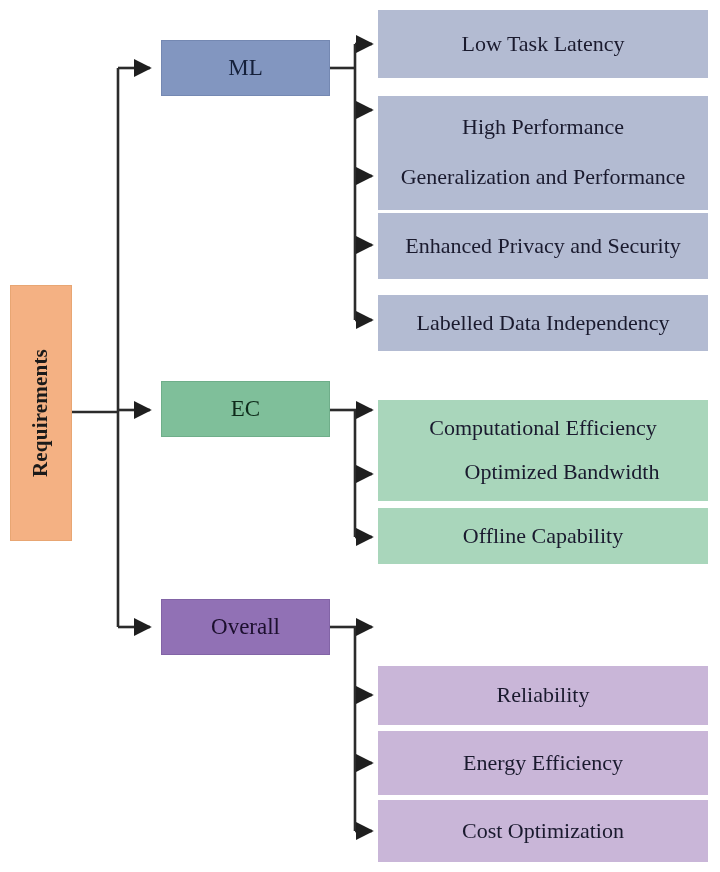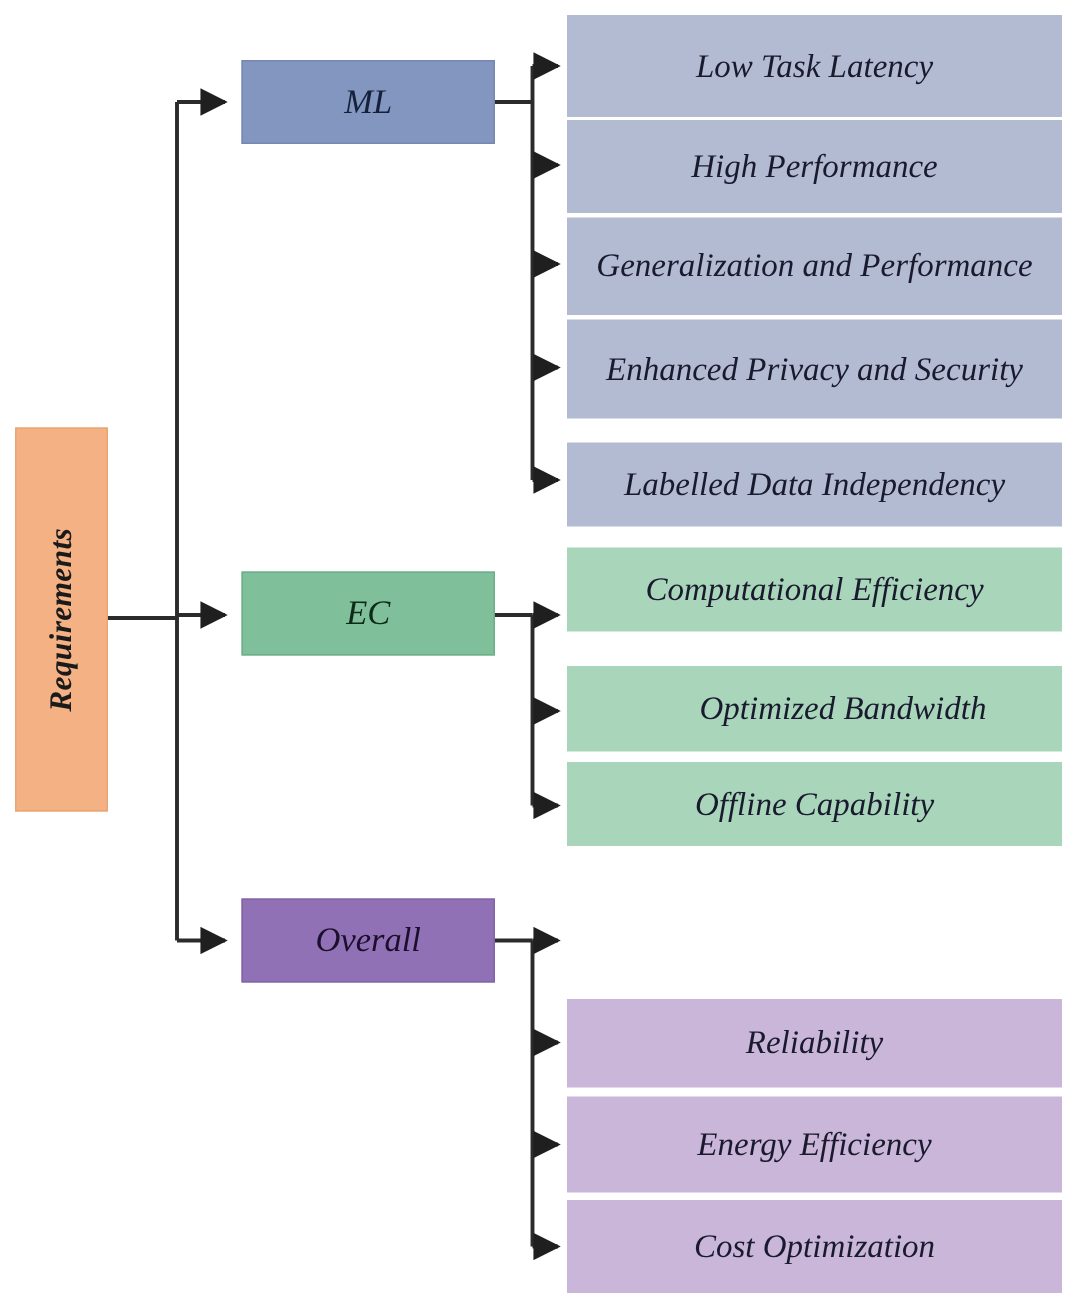--- a/index.html
+++ b/index.html
@@ -27,21 +27,20 @@
   }
   .node {
     position: absolute;
     box-sizing: border-box;
     display: flex;
     align-items: center;
     justify-content: center;
     text-align: left;
     color: #1a1a2e;
     line-height: 1.12;
-    font-style: italic;
   }
   .root-node {
     left: 10px;
     top: 285px;
     width: 62px;
     height: 256px;
     background: #f4b183;
     border: 1px solid #e8a673;
     font-weight: bold;
     font-size: 21px;
@@ -132,34 +131,34 @@
     <span>EC</span>
   </div>
 
   <div class="node cat-node cat-ov">
     <span>Overall</span>
   </div>
 
   <div class="node leaf leaf-ml" style="top:10px;  height:68px;">
     <span>Low Task Latency</span>
   </div>
-  <div class="node leaf leaf-ml" style="top:80px;  height:62px;">
+  <div class="node leaf leaf-ml" style="top:96px;  height:62px;">
     <span>High Performance</span>
   </div>
   <div class="node leaf leaf-ml" style="top:145px; height:65px;">
     <span>Generalization and Performance</span>
   </div>
   <div class="node leaf leaf-ml" style="top:213px; height:66px;">
     <span>Enhanced Privacy and Security</span>
   </div>
   <div class="node leaf leaf-ml" style="top:295px; height:56px;">
     <span>Labelled Data Independency</span>
   </div>
 
-  <div class="node leaf leaf-ec" style="top:365px; height:56px;">
+  <div class="node leaf leaf-ec" style="top:400px; height:56px;">
     <span>Computational Efficiency</span>
   </div>
   <div class="node leaf leaf-ec" style="top:444px; height:57px;padding-left:44px;">
     <span>Optimized Bandwidth</span>
   </div>
   <div class="node leaf leaf-ec" style="top:508px; height:56px;">
     <span>Offline Capability</span>
   </div>
 
   <div class="node leaf leaf-ov" style="top:666px; height:59px;">

